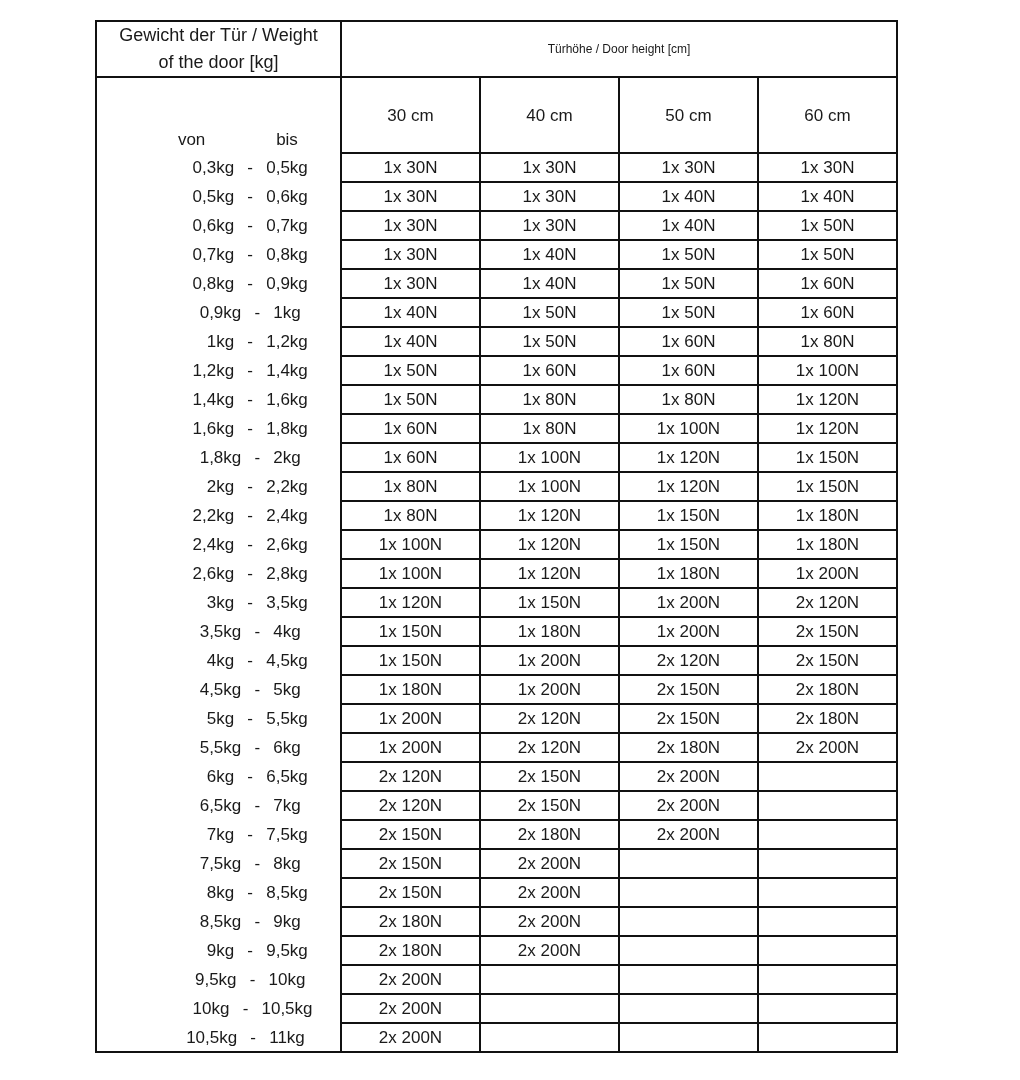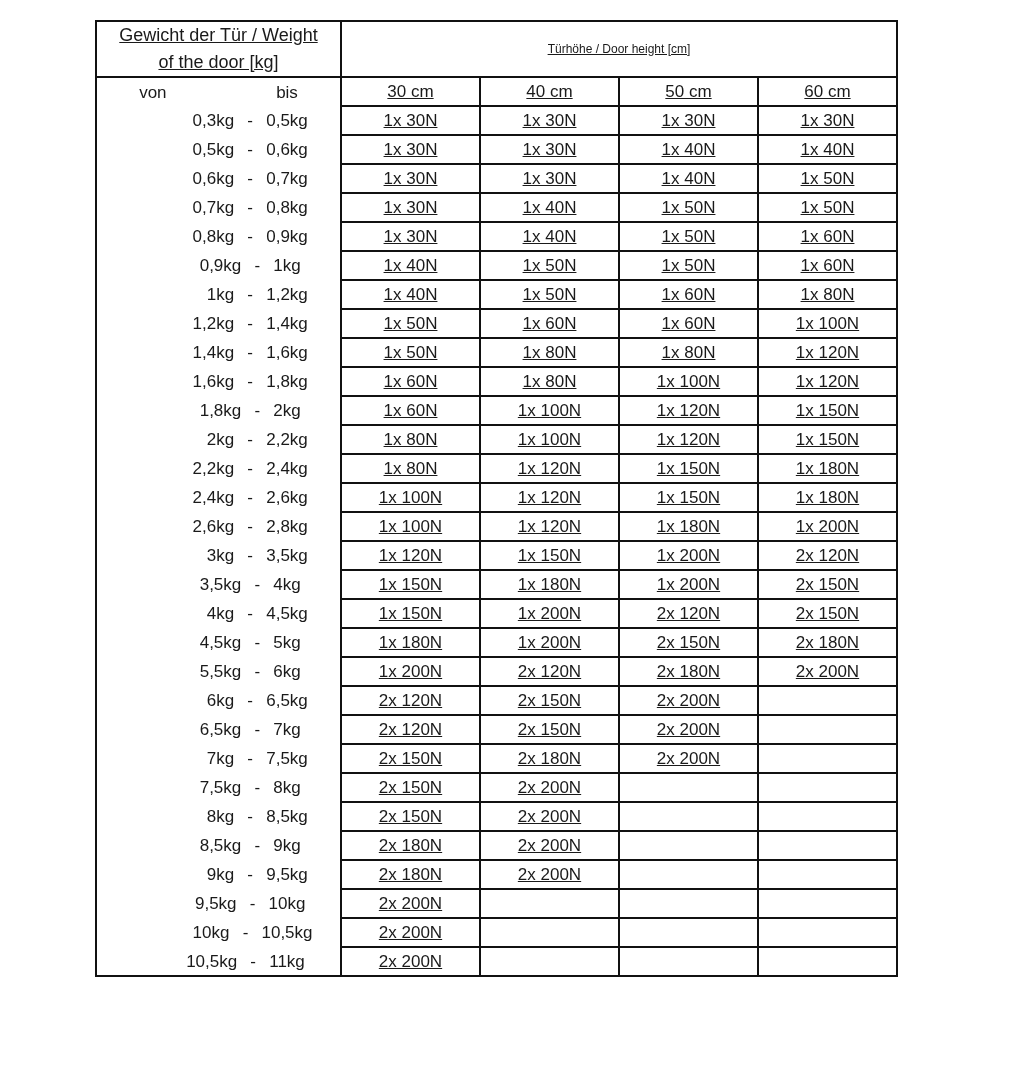--- a/index.html
+++ b/index.html
@@ -11,21 +11,20 @@
       width: 1020px;
       height: 1080px;
       position: relative;
       font-family: "Liberation Sans", "DejaVu Sans", sans-serif;
       color: #1a1a1a;
     }
     .sheet {
       position: absolute;
       left: 95px;
       top: 20px;
-      text-decoration: underline;
     }
     table.spec {
       border-collapse: collapse;
       table-layout: fixed;
       font-size: 17px;
     }
     table.spec td {
       height: 27px;
       padding: 0;
       text-align: center;
@@ -70,21 +69,21 @@
     td.wcell .to {
       display: inline-block;
       text-align: right;
     }
     tr.last td.wcell {
       border-bottom: 2px solid #111;
     }
     td.vcell {
       border: 2px solid #111;
     }
-    tr.subhead td.wcell .from { text-align: left; }
+    tr.subhead td.wcell .from { text-align: center; margin-top: 48px; }
   </style>
 </head>
 <body>
 
 <div class="sheet">
   <table class="spec">
     <colgroup>
       <col class="c-weight">
       <col class="c-h">
         <col class="c-h">
@@ -235,20 +234,27 @@
           <td class="vcell">2x 150N</td>
         </tr>
         <tr>
           <td class="wcell"><span class="from">4,5kg</span><span class="dash">-</span><span class="to">5kg</span></td>
           <td class="vcell">1x 180N</td>
           <td class="vcell">1x 200N</td>
           <td class="vcell">2x 150N</td>
           <td class="vcell">2x 180N</td>
         </tr>
         <tr>
+          <td class="wcell"><span class="from">5kg</span><span class="dash">-</span><span class="to">5,5kg</span></td>
+          <td class="vcell">1x 200N</td>
+          <td class="vcell">2x 120N</td>
+          <td class="vcell">2x 150N</td>
+          <td class="vcell">2x 180N</td>
+        </tr>
+        <tr>
           <td class="wcell"><span class="from">5,5kg</span><span class="dash">-</span><span class="to">6kg</span></td>
           <td class="vcell">1x 200N</td>
           <td class="vcell">2x 120N</td>
           <td class="vcell">2x 180N</td>
           <td class="vcell">2x 200N</td>
         </tr>
         <tr>
           <td class="wcell"><span class="from">6kg</span><span class="dash">-</span><span class="to">6,5kg</span></td>
           <td class="vcell">2x 120N</td>
           <td class="vcell">2x 150N</td>

